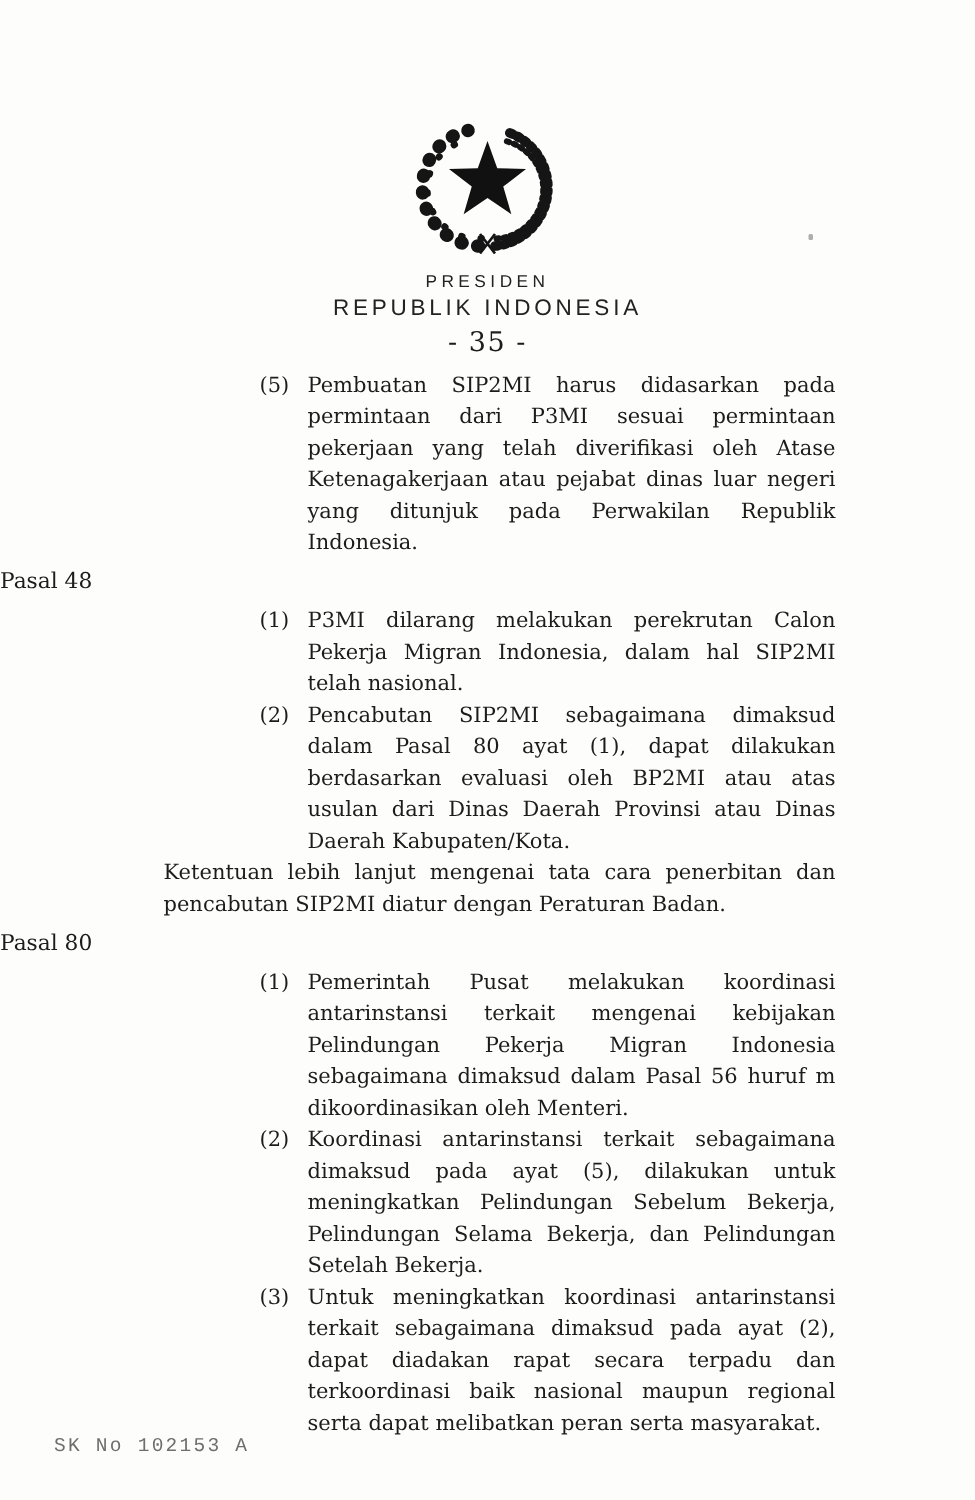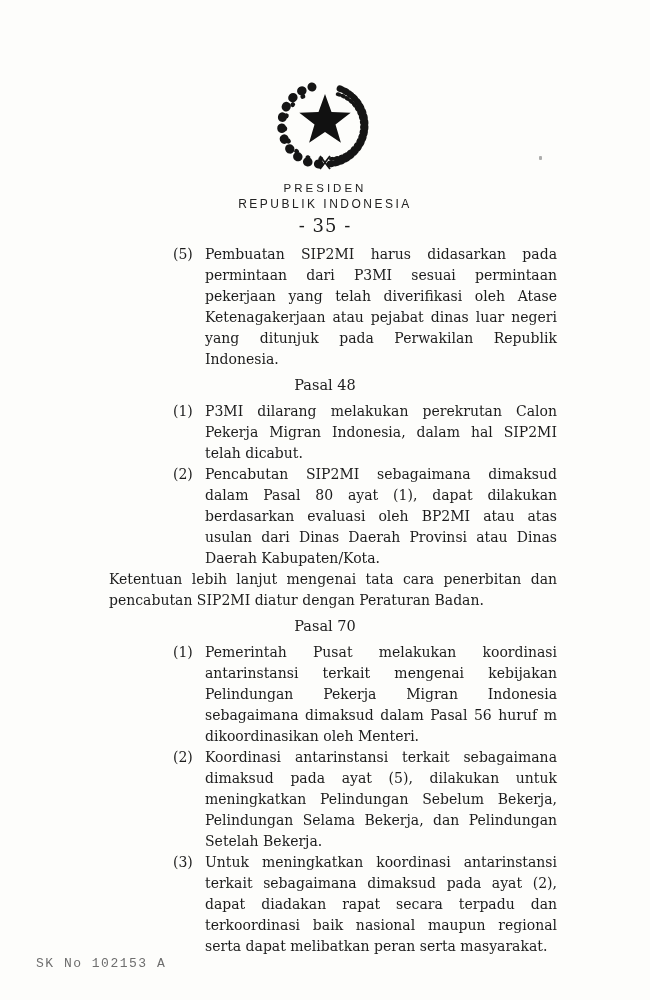--- a/index.html
+++ b/index.html
@@ -29,21 +29,21 @@
   }
   .org-line1 {
     font-family: "Liberation Sans", sans-serif;
     font-size: 11.5px;
     letter-spacing: 3px;
     color: #222;
     margin-top: 5px;
   }
   .org-line2 {
     font-family: "Liberation Sans", sans-serif;
-    font-size: 12px;
+    font-size: 15px;
     letter-spacing: 2.5px;
     color: #222;
     margin-top: 3px;
   }
   .page-number {
     font-size: 18px;
     margin-top: 4px;
     letter-spacing: 1px;
   }
   
@@ -64,21 +64,20 @@
   .clause-text {
     flex: 1;
     text-align: justify;
   }
   .plain-paragraph {
     margin-left: 109px;
     margin-right: 93px;
     text-align: justify;
   }
   .article-heading {
-    text-align: center;
     font-size: 14.5px;
     line-height: 17px;
     margin: 7px 0;
   }
   .footer-stamp {
     position: absolute;
     left: 36px;
     top: 956px;
     font-family: Liberation Mono, monospace;
     font-size: 13px;
@@ -129,32 +128,32 @@
 
     <div class="clause">
       <div class="clause-num">(5)</div>
       <div class="clause-text">Pembuatan SIP2MI harus didasarkan pada permintaan dari P3MI sesuai permintaan pekerjaan yang telah diverifikasi oleh Atase Ketenagakerjaan atau pejabat dinas luar negeri yang ditunjuk pada Perwakilan Republik Indonesia.</div>
     </div>
 
     <div class="article-heading">Pasal 48</div>
 
     <div class="clause">
       <div class="clause-num">(1)</div>
-      <div class="clause-text">P3MI dilarang melakukan perekrutan Calon Pekerja Migran Indonesia, dalam hal SIP2MI telah dicabut.</div>
+      <div class="clause-text">P3MI dilarang melakukan perekrutan Calon Pekerja Migran Indonesia, dalam hal SIP2MI telah nasional.</div>
     </div>
 
     <div class="clause">
       <div class="clause-num">(2)</div>
       <div class="clause-text">Pencabutan SIP2MI sebagaimana dimaksud dalam Pasal 80 ayat (1), dapat dilakukan berdasarkan evaluasi oleh BP2MI atau atas usulan dari Dinas Daerah Provinsi atau Dinas Daerah Kabupaten/Kota.</div>
     </div>
 
 
     <div class="plain-paragraph">Ketentuan lebih lanjut mengenai tata cara penerbitan dan pencabutan SIP2MI diatur dengan Peraturan Badan.</div>
 
-    <div class="article-heading">Pasal 70</div>
+    <div class="article-heading">Pasal 80</div>
 
     <div class="clause">
       <div class="clause-num">(1)</div>
       <div class="clause-text">Pemerintah Pusat melakukan koordinasi antarinstansi terkait mengenai kebijakan Pelindungan Pekerja Migran Indonesia sebagaimana dimaksud dalam Pasal 56 huruf m dikoordinasikan oleh Menteri.</div>
     </div>
 
     <div class="clause">
       <div class="clause-num">(2)</div>
       <div class="clause-text">Koordinasi antarinstansi terkait sebagaimana dimaksud pada ayat (5), dilakukan untuk meningkatkan Pelindungan Sebelum Bekerja, Pelindungan Selama Bekerja, dan Pelindungan Setelah Bekerja.</div>
     </div>

